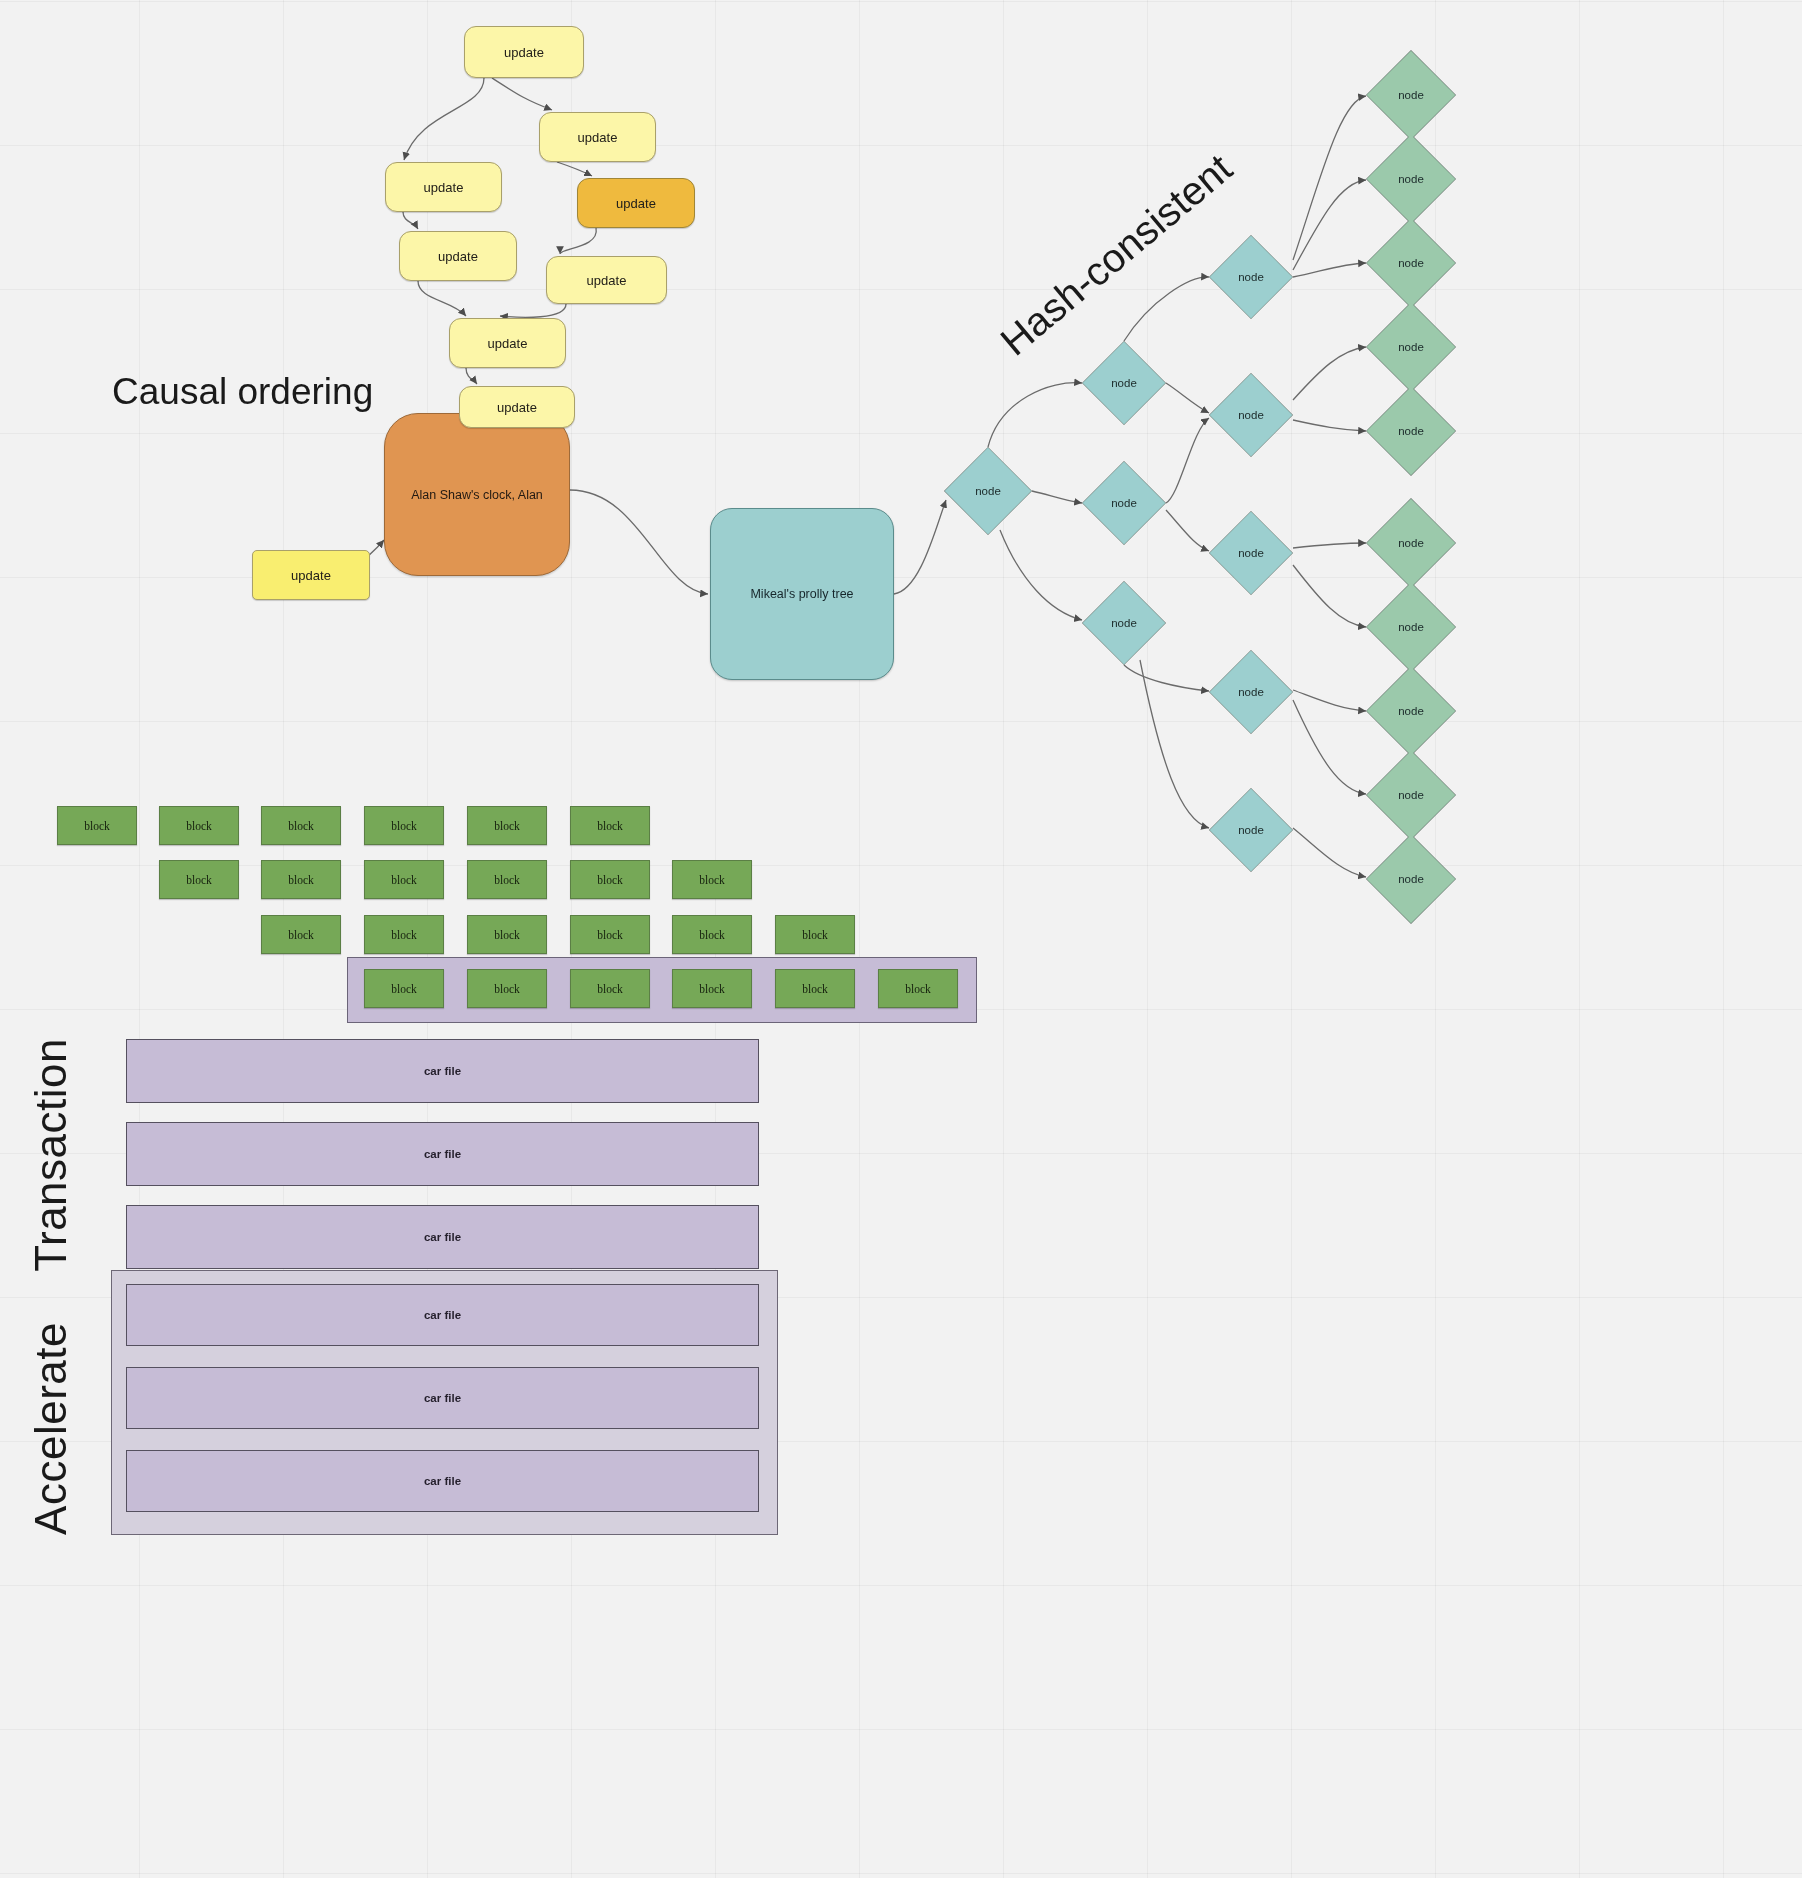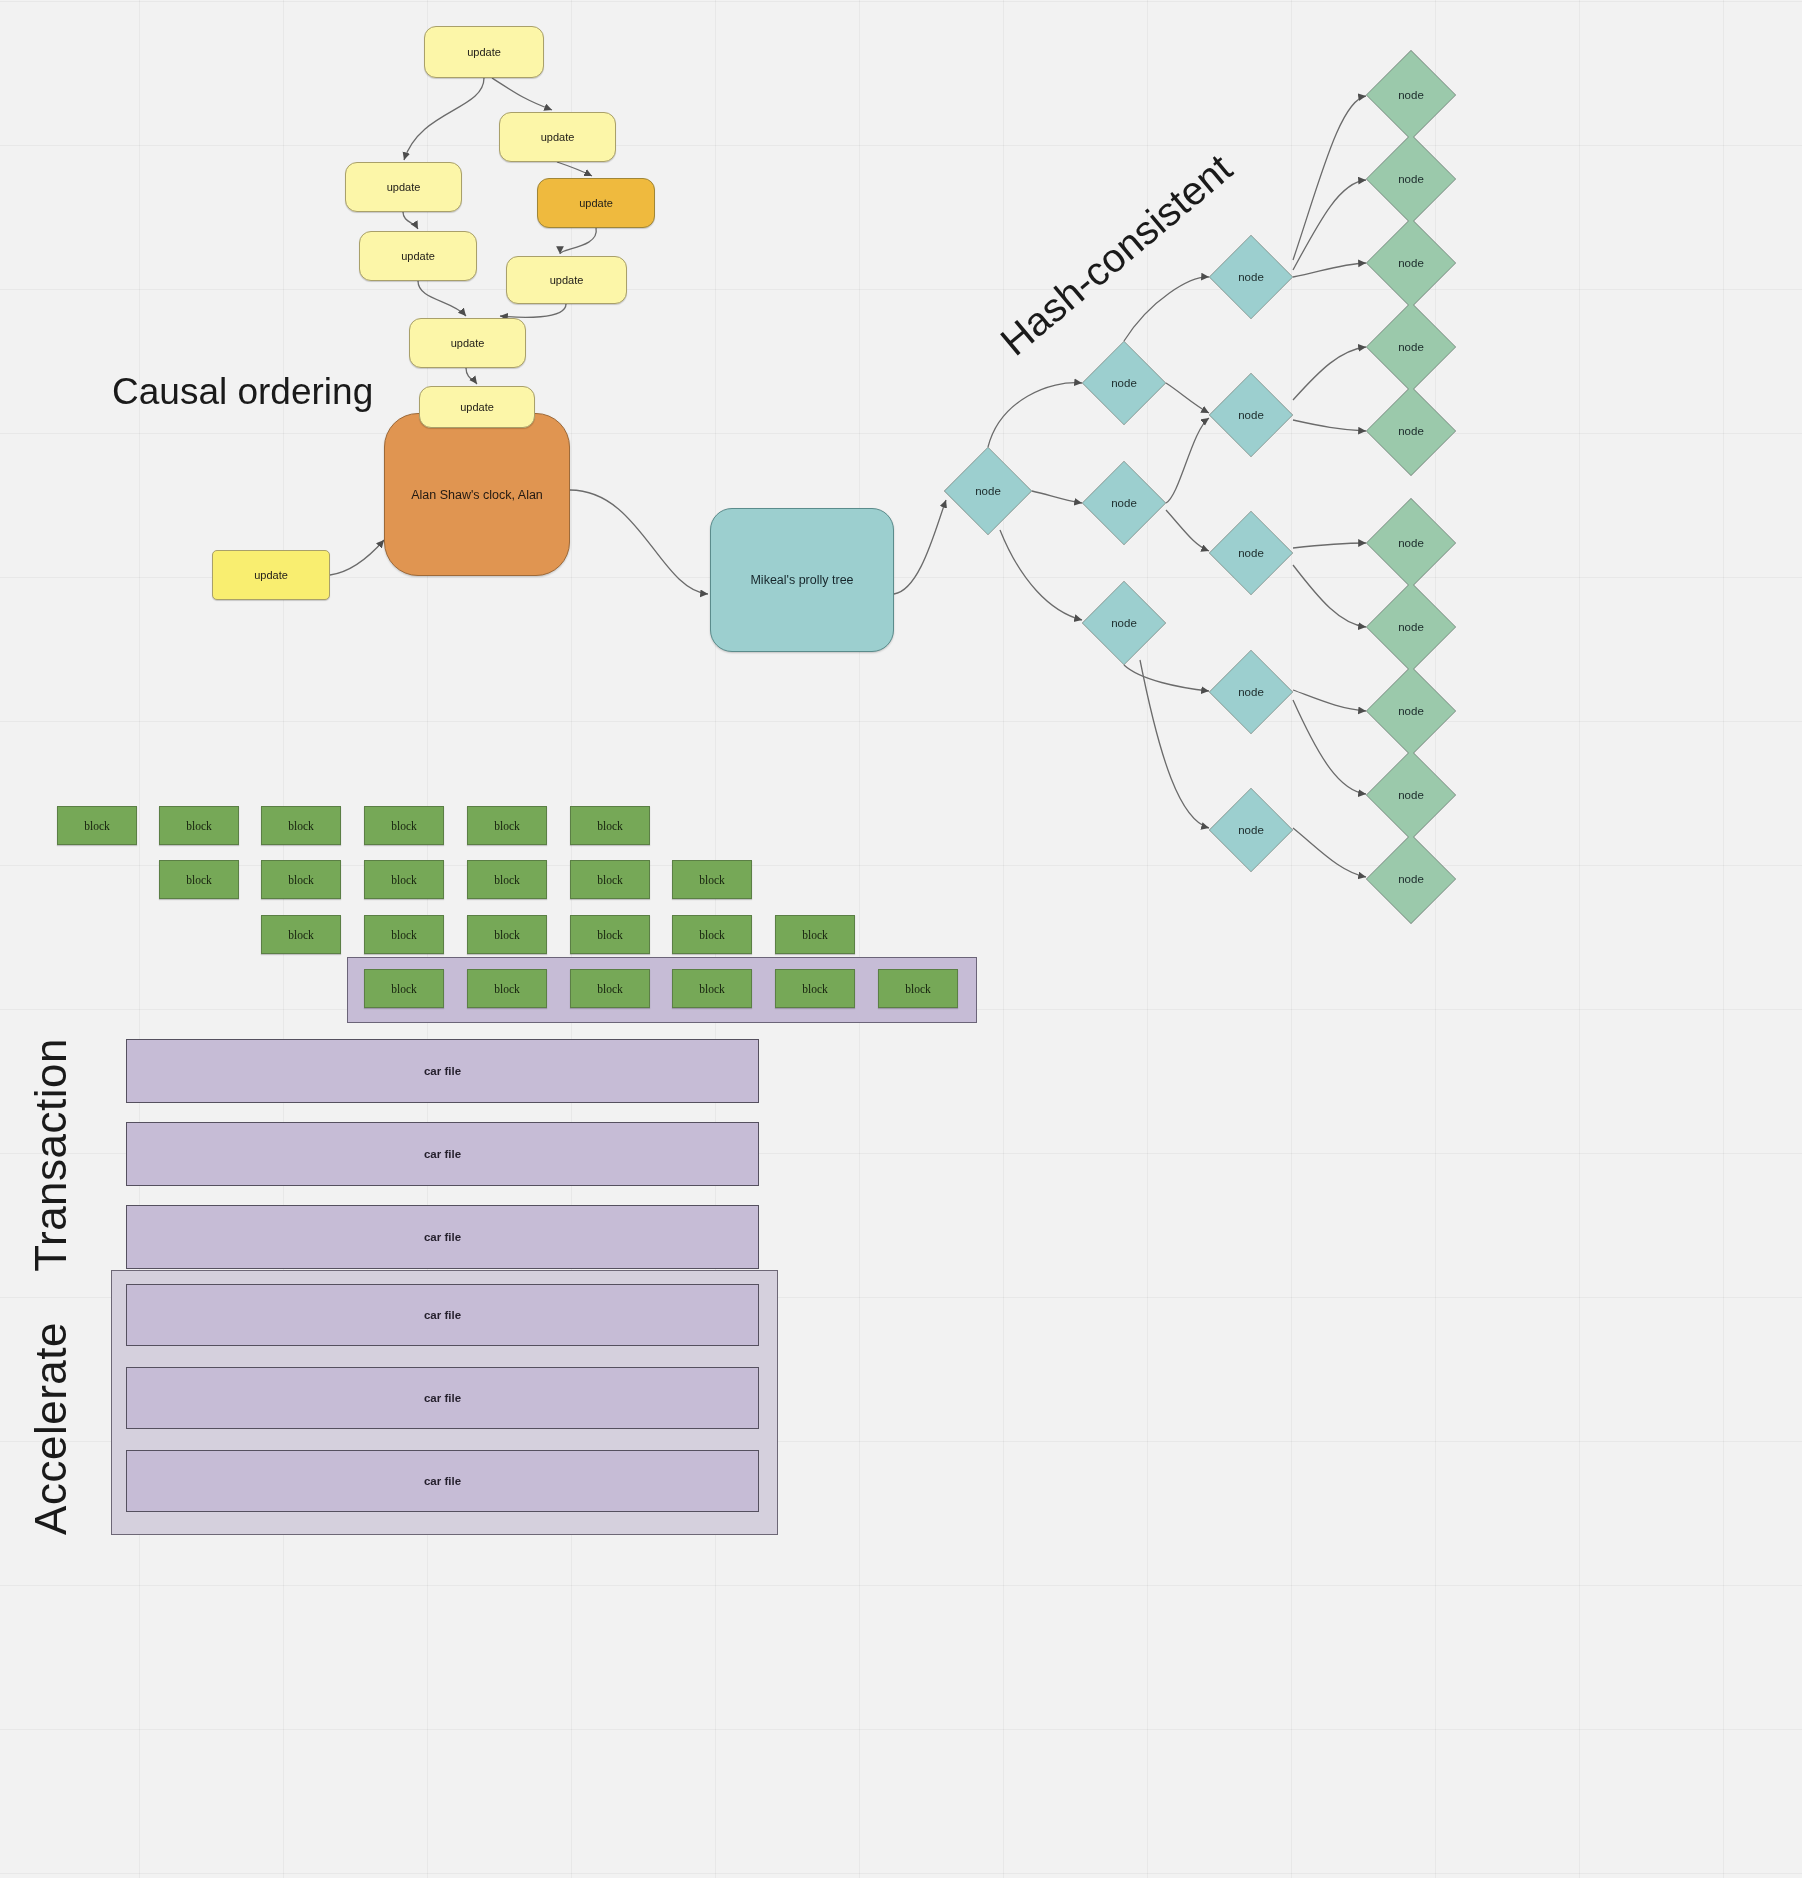--- a/index.html
+++ b/index.html
@@ -13,21 +13,21 @@
       linear-gradient(to bottom, rgba(0,0,0,.045) 1px, transparent 1px);
     background-size:144px 144px;
     background-position:-5px 1px;
     overflow:hidden;
   }
   svg.edges{position:absolute;left:0;top:0;width:1802px;height:1878px;pointer-events:none;}
   .node{position:absolute;box-sizing:border-box;display:flex;align-items:center;justify-content:center;text-align:center;}
 
   .update{
     background:#fcf6a8;border:1px solid #a9a06a;border-radius:12px;
-    font-size:11px;color:#23201a;box-shadow:0 1px 1px rgba(0,0,0,.18);
+    font-size:13px;color:#23201a;box-shadow:0 1px 1px rgba(0,0,0,.18);margin-left:40px;
   }
   .update.hot{background:#efba3e;border-color:#a08637;}
   .update.plain{border-radius:5px;background:#f9ee70;border-color:#a9a06a;}
 
   .clockbox{
     background:#e09551;border:1px solid #9e6a39;border-radius:34px;
     font-size:12.5px;color:#231a12;box-shadow:0 1px 2px rgba(0,0,0,.2);
   }
   .prollybox{
     background:#9ccfcf;border:1px solid #5b8c8c;border-radius:22px;
@@ -160,21 +160,21 @@
       <div class="node clockbox" style="left: 384px; top: 413px; width: 186px; height: 163px;">Alan Shaw's clock, Alan</div>
       <div class="node update" style="left: 424px; top: 26px; width: 120px; height: 52px;">update</div>
       <div class="node update" style="left: 499px; top: 112px; width: 117px; height: 50px;">update</div>
       <div class="node update" style="left: 345px; top: 162px; width: 117px; height: 50px;">update</div>
       <div class="node update hot" style="left: 537px; top: 178px; width: 118px; height: 50px;">update</div>
       <div class="node update" style="left: 359px; top: 231px; width: 118px; height: 50px;">update</div>
       <div class="node update" style="left: 506px; top: 256px; width: 121px; height: 48px;">update</div>
       <div class="node update" style="left: 409px; top: 318px; width: 117px; height: 50px;">update</div>
       <div class="node update" style="left: 419px; top: 386px; width: 116px; height: 42px;">update</div>
       <div class="node update plain" style="left: 212px; top: 550px; width: 118px; height: 50px;">update</div>
-      <div class="node prollybox" style="left: 710px; top: 508px; width: 184px; height: 144px;">Mikeal's prolly tree</div>
+      <div class="node prollybox" style="left: 710px; top: 508px; width: 184px; height: 172px;">Mikeal's prolly tree</div>
       <div class="node diamond d-teal" style="left: 944px; top: 447px; width: 88px; height: 88px;">
         <span class="dedge"></span>
         <span class="dshape"></span>
         <span class="dlabel">node</span>
       </div>
       <div class="node diamond d-teal" style="left: 1082px; top: 341px; width: 84px; height: 84px;">
         <span class="dedge"></span>
         <span class="dshape"></span>
         <span class="dlabel">node</span>
       </div>

